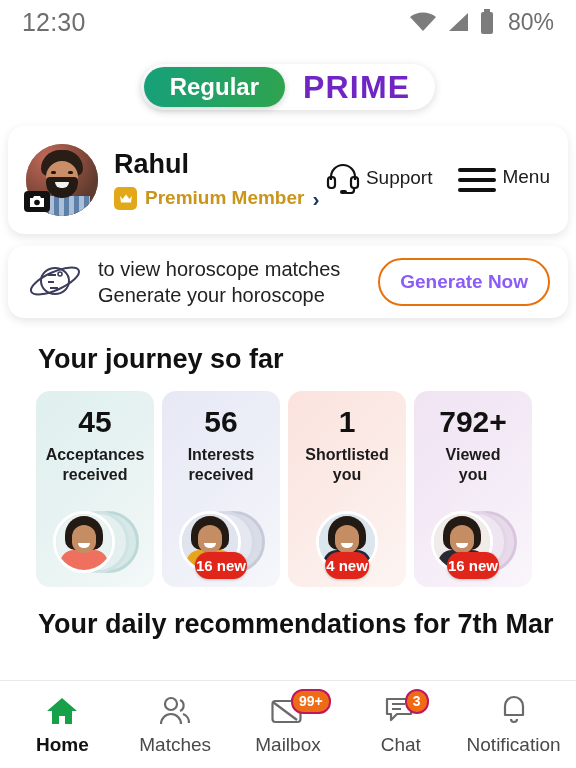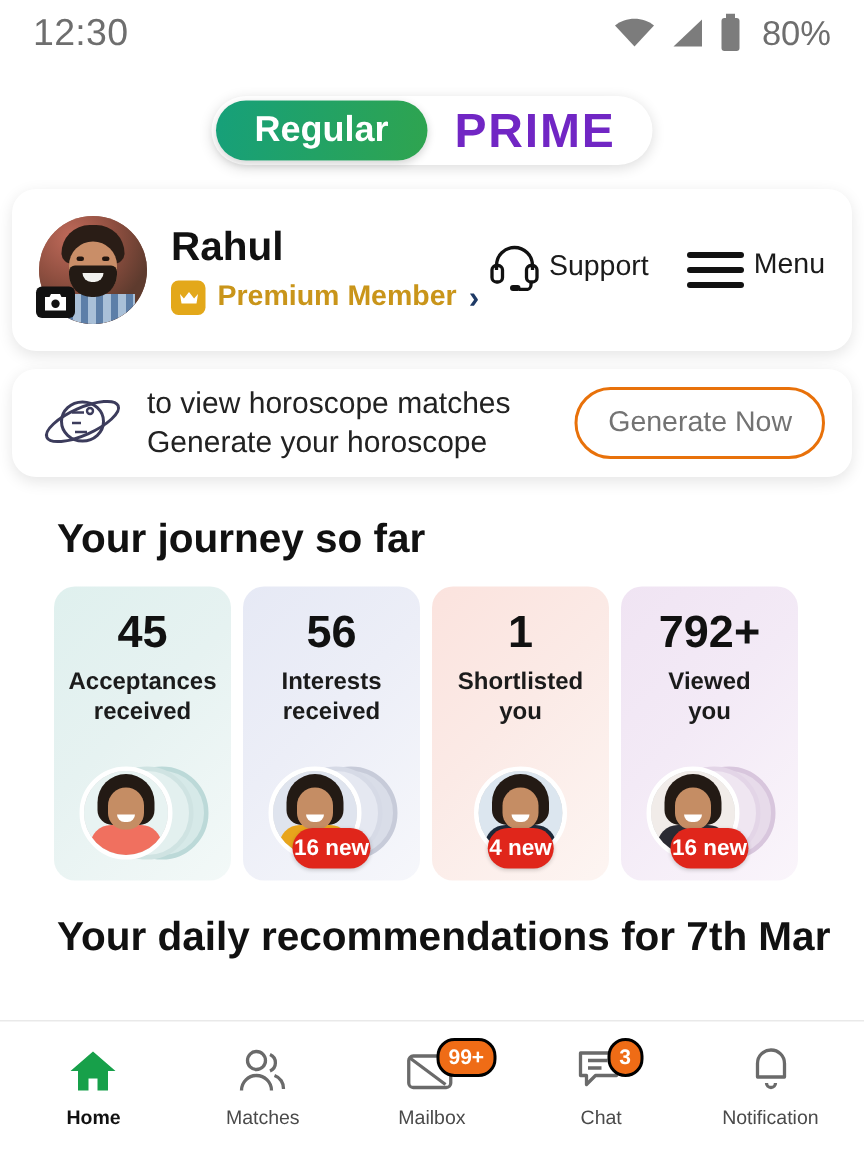--- a/index.html
+++ b/index.html
@@ -92,23 +92,23 @@
 
   
   .horo-card {
     margin: 12px 8px 0 8px; background: #fff; border-radius: 16px;
     box-shadow: 0 3px 10px rgba(0,0,0,0.10);
     height: 72px; display: flex; align-items: center; padding: 0 18px;
   }
   .horo-text { margin-left: 14px; flex: 1 1 auto; font-size: 20px;
     color: #222; line-height: 1.32; }
   .gen-btn {
-    border: 2px solid #e8710a; color: #737373; background: #fff;
+    border: 2px solid #e8710a; color: #8b5cf6; background: #fff;
     border-radius: 24px; padding: 11px 20px; font-size: 19px;
-    font-weight: 400; cursor: pointer; white-space: nowrap;
+    font-weight: 700; cursor: pointer; white-space: nowrap;
   }
 
   
   .section-title {
     font-size: 27px; font-weight: 700; color: #111;
     margin: 26px 0 0 38px;
   }
   .cards {
     display: flex; gap: 8px; padding: 16px 36px 0 36px;
   }
@@ -167,27 +167,27 @@
     position: absolute; left: 0; right: 0; bottom: 0; height: 88px;
     background: #fff; border-top: 1px solid #e9e9e9;
     display: flex; align-items: center; justify-content: space-around;
     padding: 0 6px;
   }
   .nav-item {
     display: flex; flex-direction: column; align-items: center;
     gap: 6px; cursor: pointer; position: relative; width: 108px;
   }
   .nav-icon { position: relative; height: 34px; display:flex; align-items:center; justify-content:center;}
-  .nav-label { font-size: 13px; color: #4a4a4a; }
+  .nav-label { font-size: 19px; color: #4a4a4a; }
   .nav-item.active .nav-label { color: #111; font-weight: 700; }
   .nav-badge {
     position: absolute; background: #ef6c16; color: #fff;
     border-radius: 12px; font-size: 14px; font-weight: 700;
     padding: 2px 6px; min-width: 22px; text-align: center;
-    line-height: 1.25; top: -5px; left: 20px; border: 2px solid #000000;
+    line-height: 1.25; top: -5px; left: 20px; border: 2px solid #be185d;
   }
 </style>
 </head>
 <body>
 
 <div class="screen">
 
   <div class="statusbar">
     <div class="status-time">12:30</div>
     <div class="status-right">

